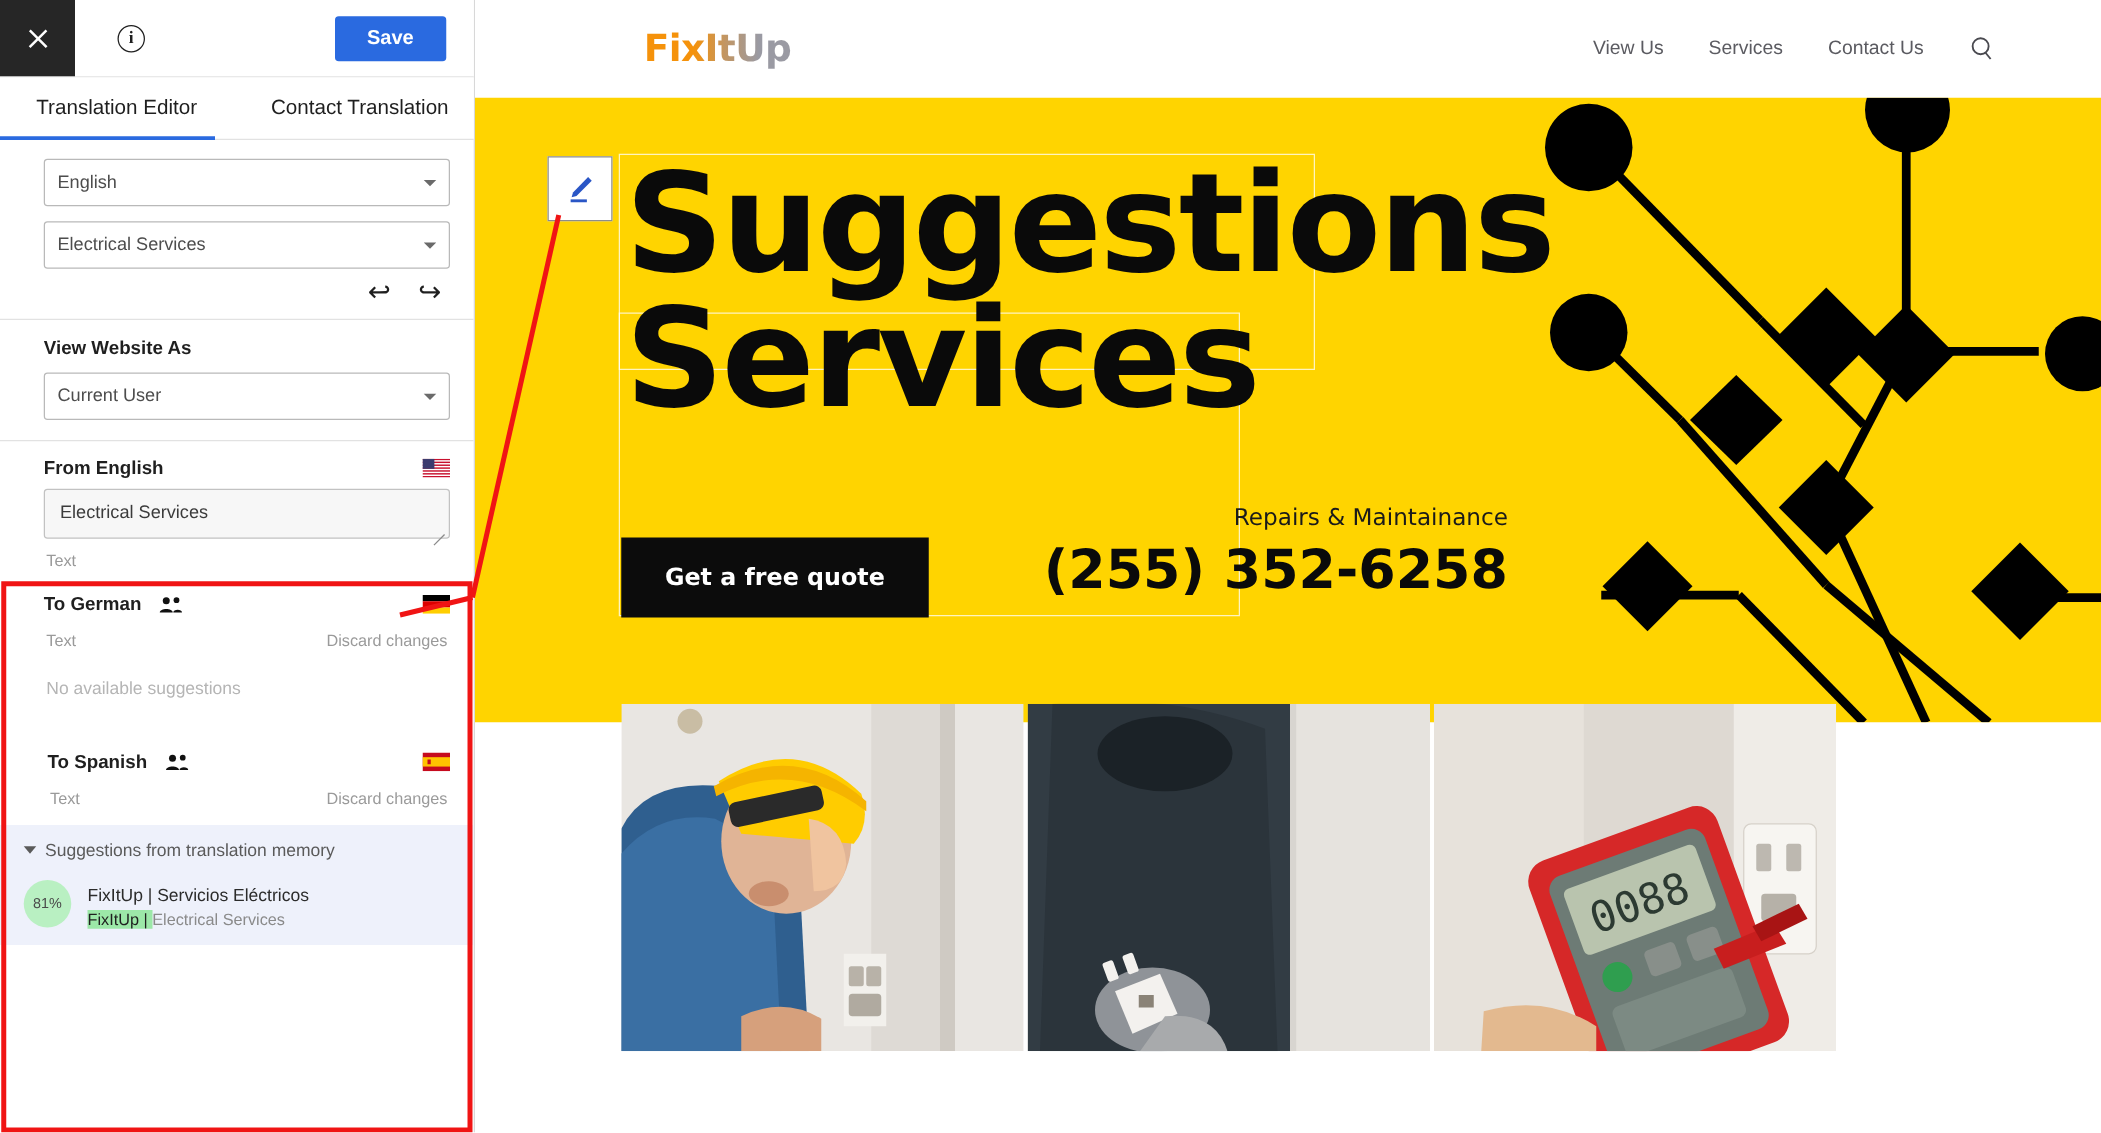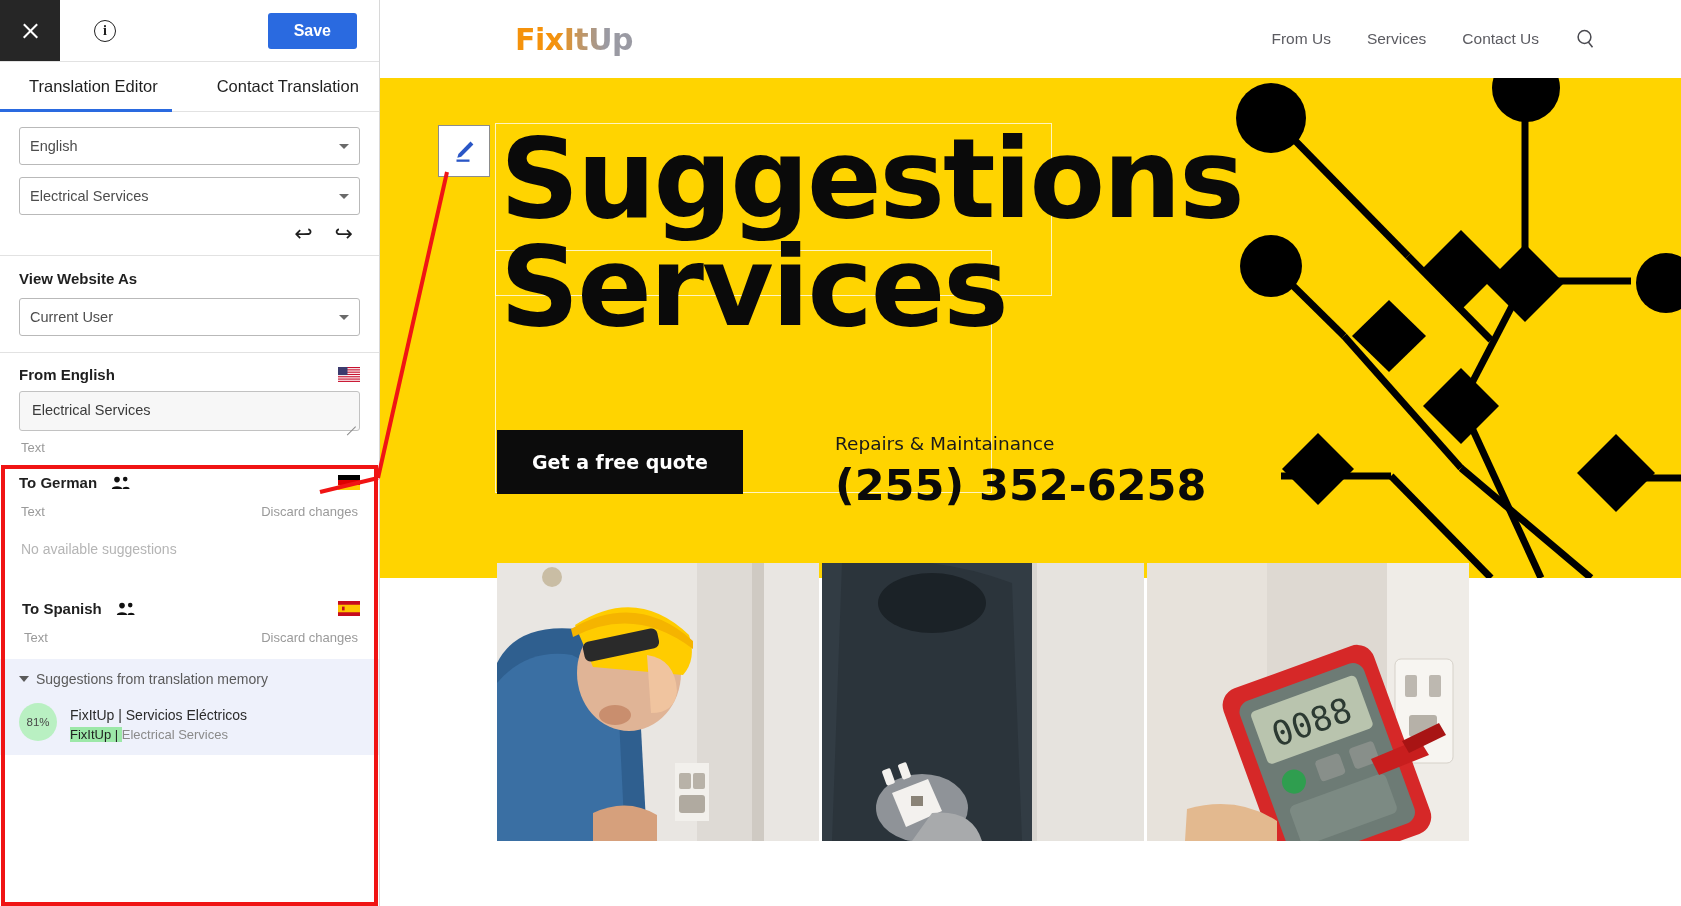--- a/index.html
+++ b/index.html
@@ -63,21 +63,21 @@
   }
   .tab:first-child { margin-left: 19px; }
   .tab + .tab { margin-left: 39px; }
   .tab.active:after {
     content: ""; position: absolute; left: -19px; right: -4px; bottom: -1px;
     height: 3px; background: #2a6ae0;
   }
 
   .sb-body { flex: 1; overflow: hidden; position: relative; }
 
-  .section { padding: 0 19px; }
+  .section { padding: 0 19px; margin-left: 16px; }
   .divider { height: 1px; background: #e2e2e2; }
 
   .select-box {
     height: 38px; border: 1px solid #b9b9b9; border-radius: 3px;
     display: flex; align-items: center; padding: 0 10px;
     font-size: 14.5px; color: #4d4d4d; background: #fff;
     justify-content: space-between; cursor: pointer;
   }
   .caret { width: 0; height: 0; border-left: 5px solid transparent;
            border-right: 5px solid transparent; border-top: 5px solid #6a6a6a; }
@@ -182,21 +182,21 @@
     position: absolute; left: 120px; top: 48px; z-index: 8;
     font-size: 110px; line-height: 0.98; font-weight: bold; color: #0a0a0a;
     letter-spacing: -2px; font-family: "DejaVu Sans", sans-serif;
   }
   .cta {
     position: absolute; left: 117px; top: 352px; z-index: 8;
     background: #0c0c0c; color: #fff; border: none;
     font-size: 19px; font-weight: bold; padding: 21px 35px; cursor: pointer;
     font-family: "DejaVu Sans", sans-serif;
   }
-  .contact-block { position: absolute; left: 455px; top: 355px; z-index: 8; text-align: left; }
+  .contact-block { position: absolute; left: 455px; top: 326px; z-index: 8; text-align: right; }
   .contact-sub { font-size: 18.5px; color: #1a1a1a; font-weight: 500; font-family: "DejaVu Sans", sans-serif; }
   .contact-phone {
     font-size: 43px; font-weight: bold; color: #0a0a0a; margin-top: 6px;
     font-family: "DejaVu Sans", sans-serif; letter-spacing: 0px;
   }
 
   .photo-strip {
     position: absolute; left: 117px; top: 563px; display: flex; gap: 3px; z-index: 9;
   }
   .photo { width: 322px; height: 278px; overflow: hidden; position: relative; }
@@ -362,21 +362,21 @@
     </div>
 
     <div class="red-box"></div>
   </div>
 
   <div class="site">
 
     <div class="site-header">
       <div class="logo">FixItUp</div>
       <div class="site-nav">
-        <span class="nav-link">From Us</span>
+        <span class="nav-link">View Us</span>
         <span class="nav-link">Services</span>
         <span class="nav-link">Contact Us</span>
         <span class="search-ico">
           <svg viewBox="0 0 22 22" width="22" height="22">
             <circle cx="9.5" cy="9" r="6.4" fill="none" stroke="#4a4a50" stroke-width="1.5"></circle>
             <line x1="13.3" y1="14" x2="17.5" y2="19.2" stroke="#4a4a50" stroke-width="1.5"></line>
           </svg>
         </span>
       </div>
     </div>

